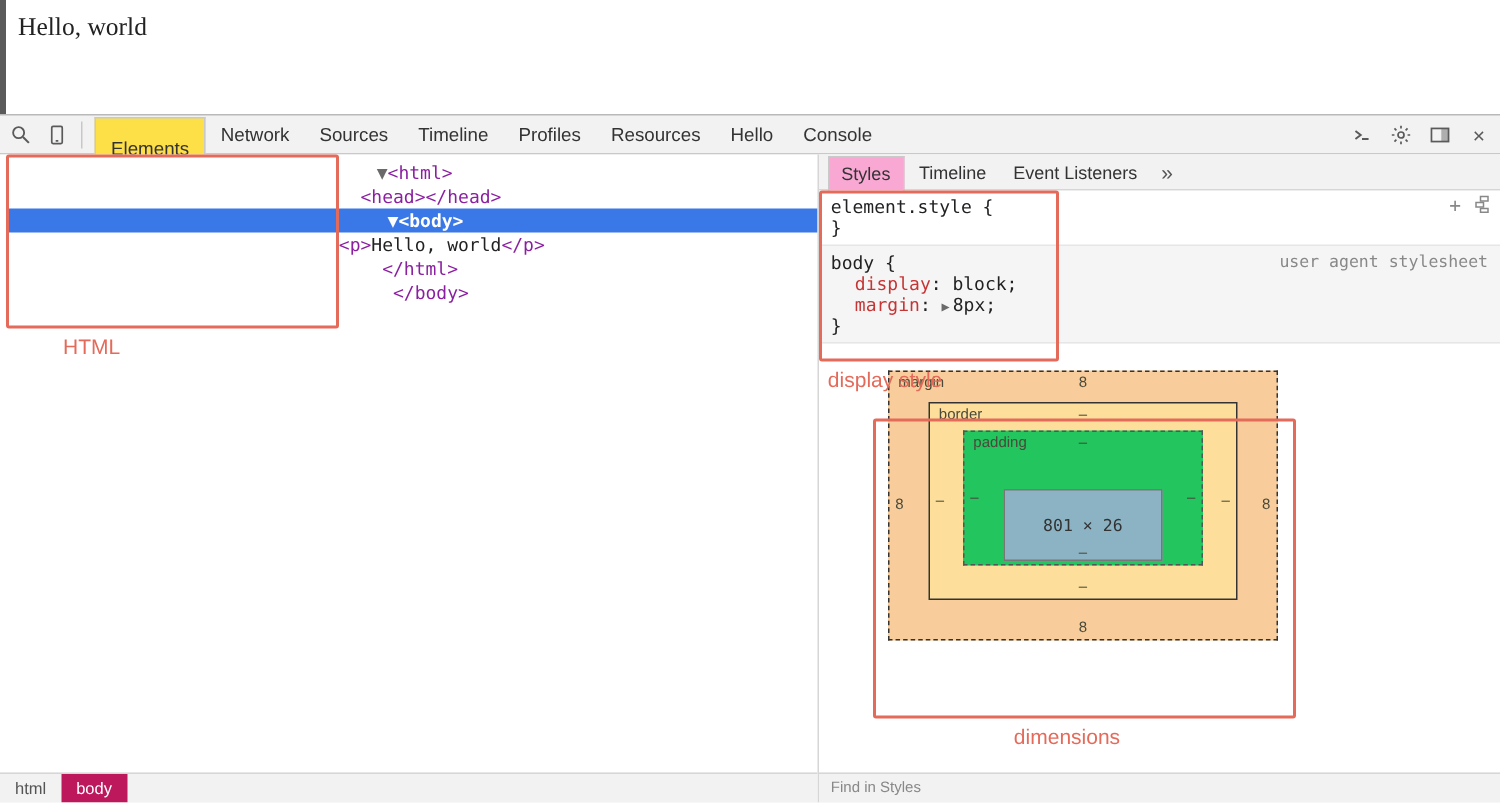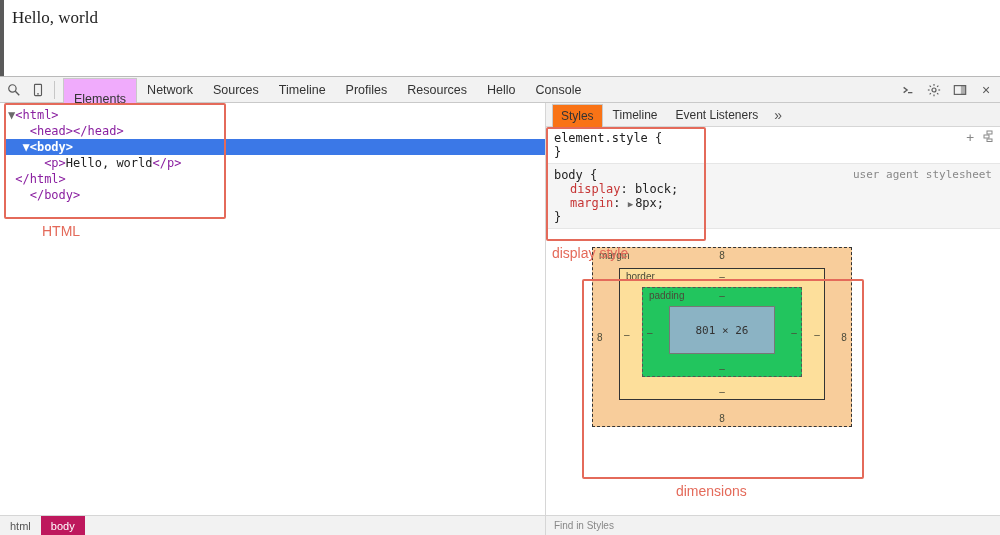--- a/index.html
+++ b/index.html
@@ -46,21 +46,21 @@
   .tabs { display: flex; align-items: stretch; height: 26px; }
   .tab {
     padding: 0 10px;
     font-size: 12.5px;
     color: #333;
     display: flex;
     align-items: center;
     cursor: default;
   }
   .tab.active {
-    background: #f0abfc;
+    background: #fde047;
     border: 1px solid #c9c9c9;
     border-bottom: 1px solid #fff;
     position: relative;
     top: 1px;
     height: 42px;
   }
 
   .panes {
     flex: 1;
     display: flex;
@@ -76,21 +76,21 @@
     border-right: 1px solid #d6d6d6;
     position: relative;
   }
   .dom-tree {
     flex: 1;
     font-family: Menlo, Consolas, monospace;
     font-size: 12px;
     padding: 4px 0 4px 6px;
     overflow: auto;
   }
-  .dom-line { white-space: pre; line-height: 16px; padding-left: 2px; }
+  .dom-line { white-space: pre; line-height: 16px; padding-left: 2px; text-align: center; }
   .tkn-tag { color: #8a1fa0; }
   .tkn-txt { color: #222; }
   .tkn-arrow { color: #6a6a6a; }
   .dom-line.selected {
     background: #3b78e7;
     color: #fff;
   }
   .dom-line.selected .tkn-tag,
   .dom-line.selected .tkn-txt,
   .dom-line.selected .tkn-arrow { color: #fff; }
@@ -133,21 +133,21 @@
   }
   .sub-tab {
     font-size: 12px;
     color: #333;
     padding: 0 8px;
     height: 24px;
     display: flex;
     align-items: center;
   }
   .sub-tab.active {
-    background: #f97316;
+    background: #f9a8d4;
     border: 1px solid #c9c9c9;
     border-bottom: 1px solid #fff;
     position: relative;
     top: 1px;
   }
   .sub-tabs .more { color: #555; font-size: 14px; padding: 0 6px;}
 
   .styles-body {
     flex: 1;
     font-family: Menlo, Consolas, monospace;
@@ -202,20 +202,21 @@
   }
   .bm-content {
     width: 100%; height: 100%;
     background: #8bb3c4;
     border: 1px solid #777;
     display: flex;
     align-items: center;
     justify-content: center;
     color: #333;
     font-size: 11px;
+    margin-top: 20px;
   }
   .bm-label {
     position: absolute; top: 2px; left: 6px;
     font-size: 10px; color: #4a4a3a;
     font-family: "Helvetica Neue", Arial, sans-serif;
   }
   .bm-val {
     position: absolute;
     font-size: 10px;
     color: #4a4a3a;

